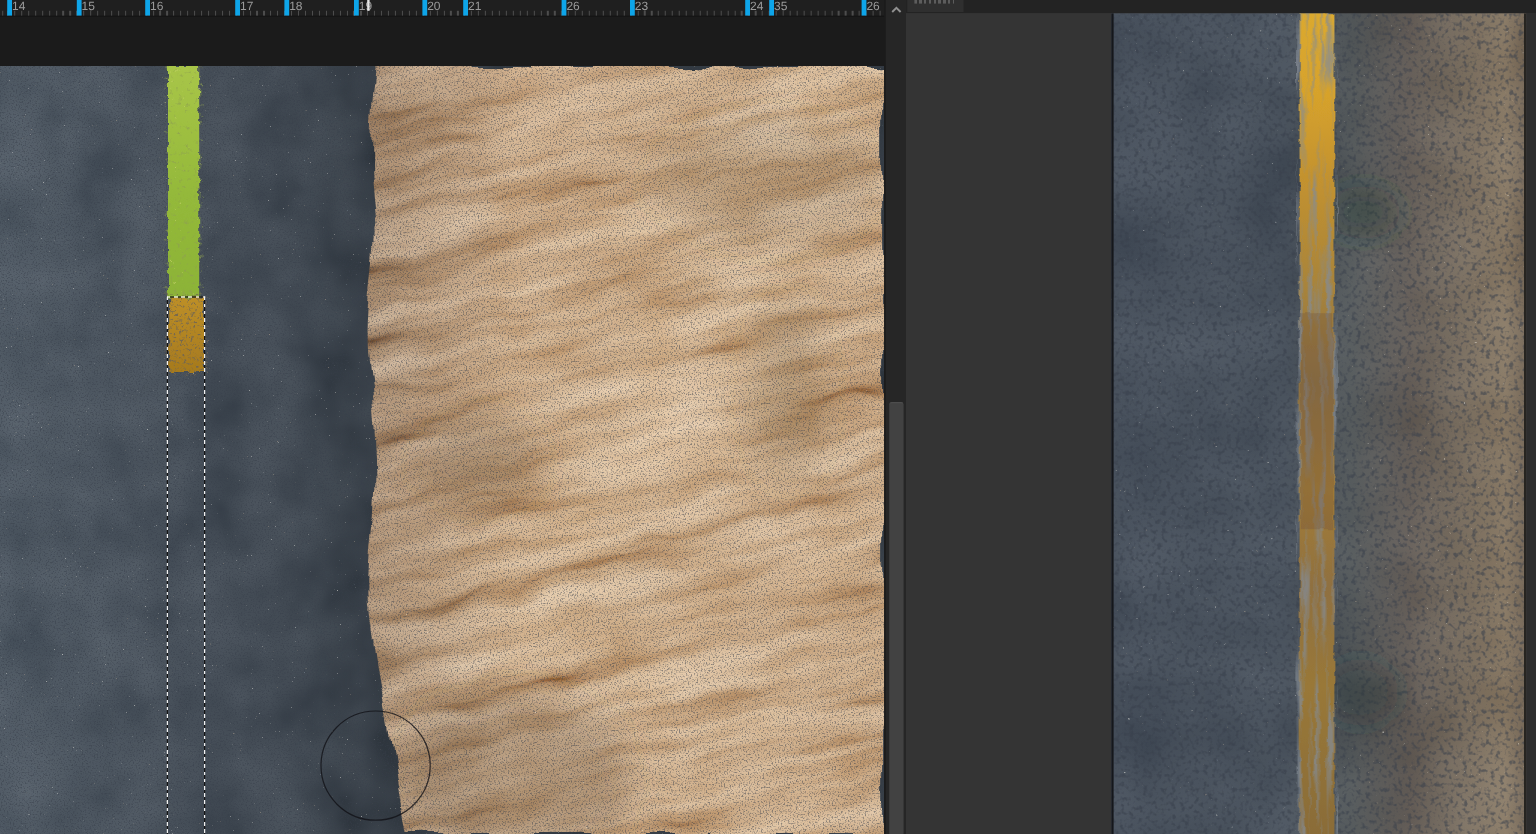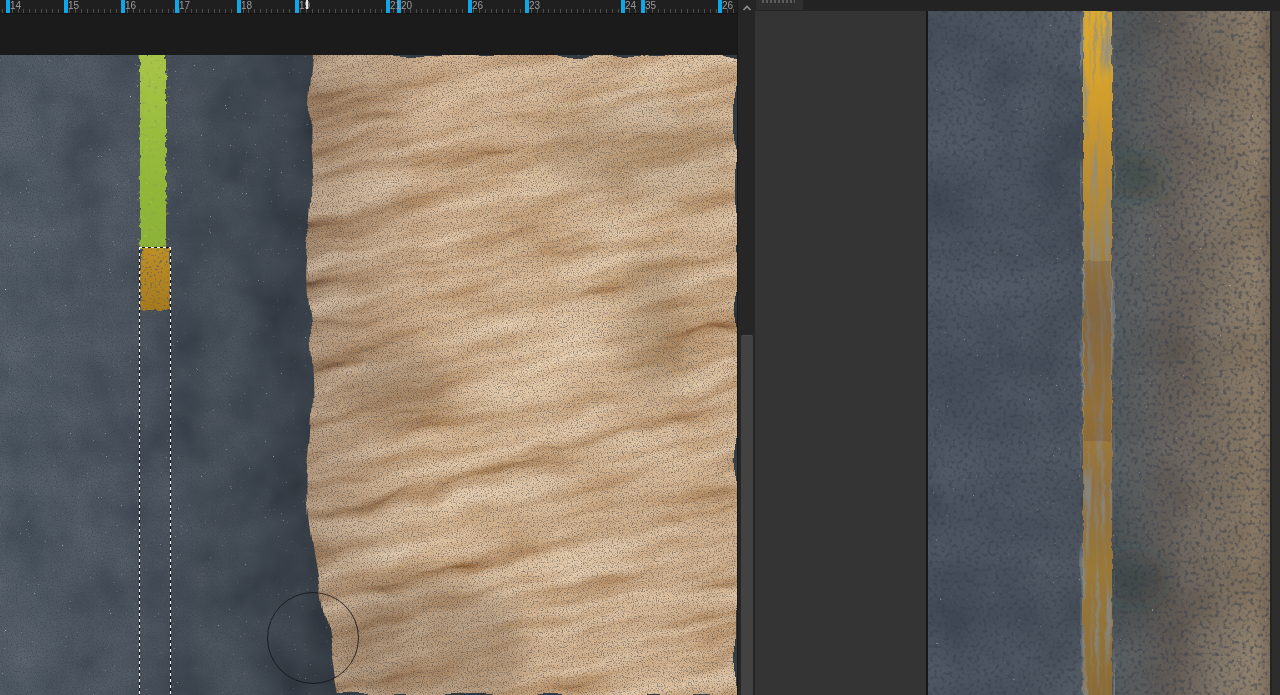--- a/index.html
+++ b/index.html
@@ -51,24 +51,24 @@
 <div class="screen">
 
   <div class="left-view">
 
     <div class="ruler">
       <div class="ticks"></div>
       <div>
           <span class="unit" style="left: 6px;">14</span>
           <span class="unit" style="left: 64px;">15</span>
           <span class="unit" style="left: 121px;">16</span>
-          <span class="unit" style="left: 175px;">17</span>
+          <span class="unit" style="left: 196px;">17</span>
           <span class="unit" style="left: 237px;">18</span>
           <span class="unit" style="left: 295px;">19</span>
-          <span class="unit" style="left: 352px; margin-left: 45px;">20</span>
+          <span class="unit" style="left: 352px;">20</span>
           <span class="unit" style="left: 386px;">21</span>
           <span class="unit" style="left: 468px;">26</span>
           <span class="unit" style="left: 525px; text-align: right;">23</span>
           <span class="unit" style="left: 583px; margin-left: 38px;">24</span>
           <span class="unit" style="left: 641px;">35</span>
           <span class="unit" style="left: 718px;">26</span>
         </div>
       <div class="cursor-marker" style="left: 306px;"></div>
     </div>
 

